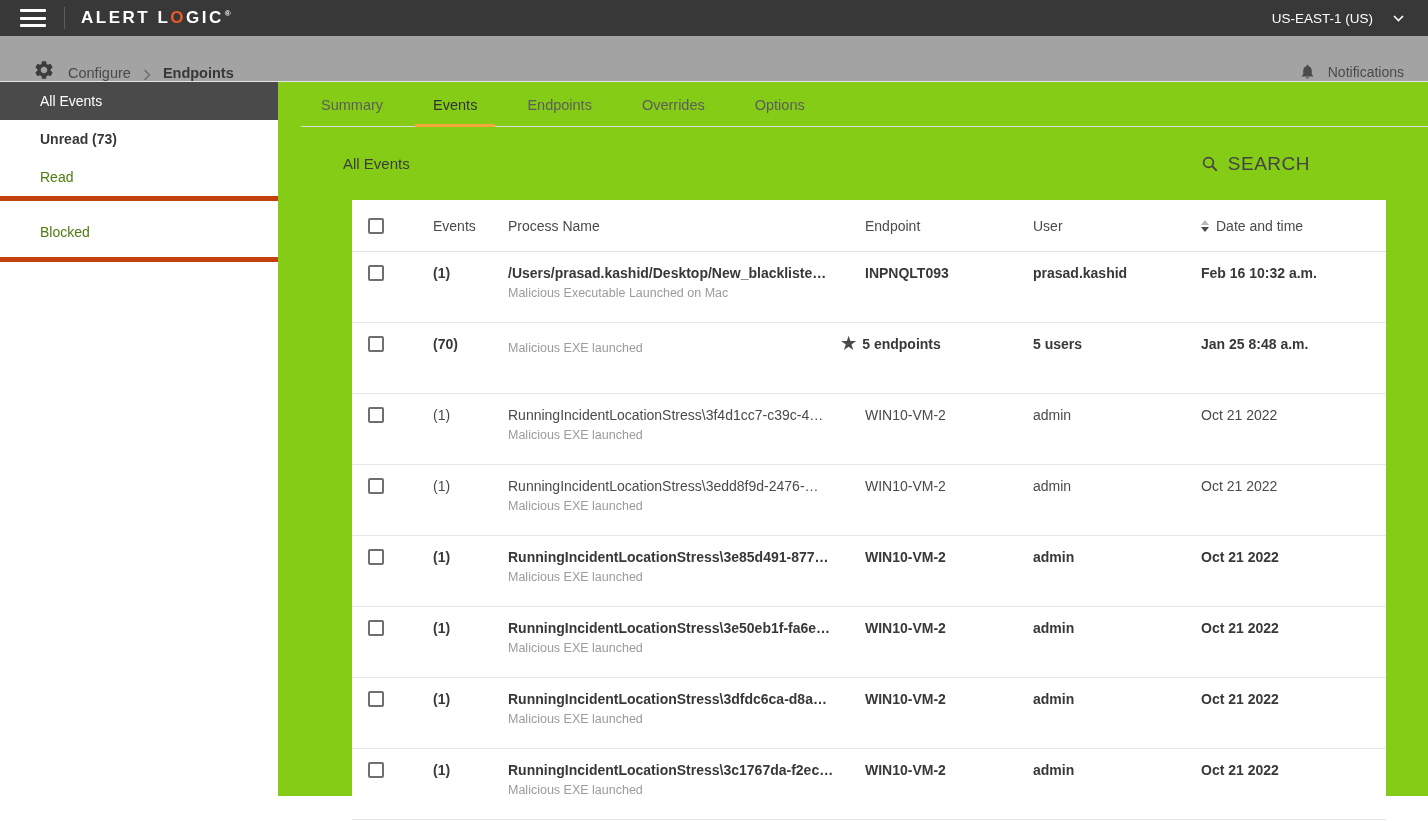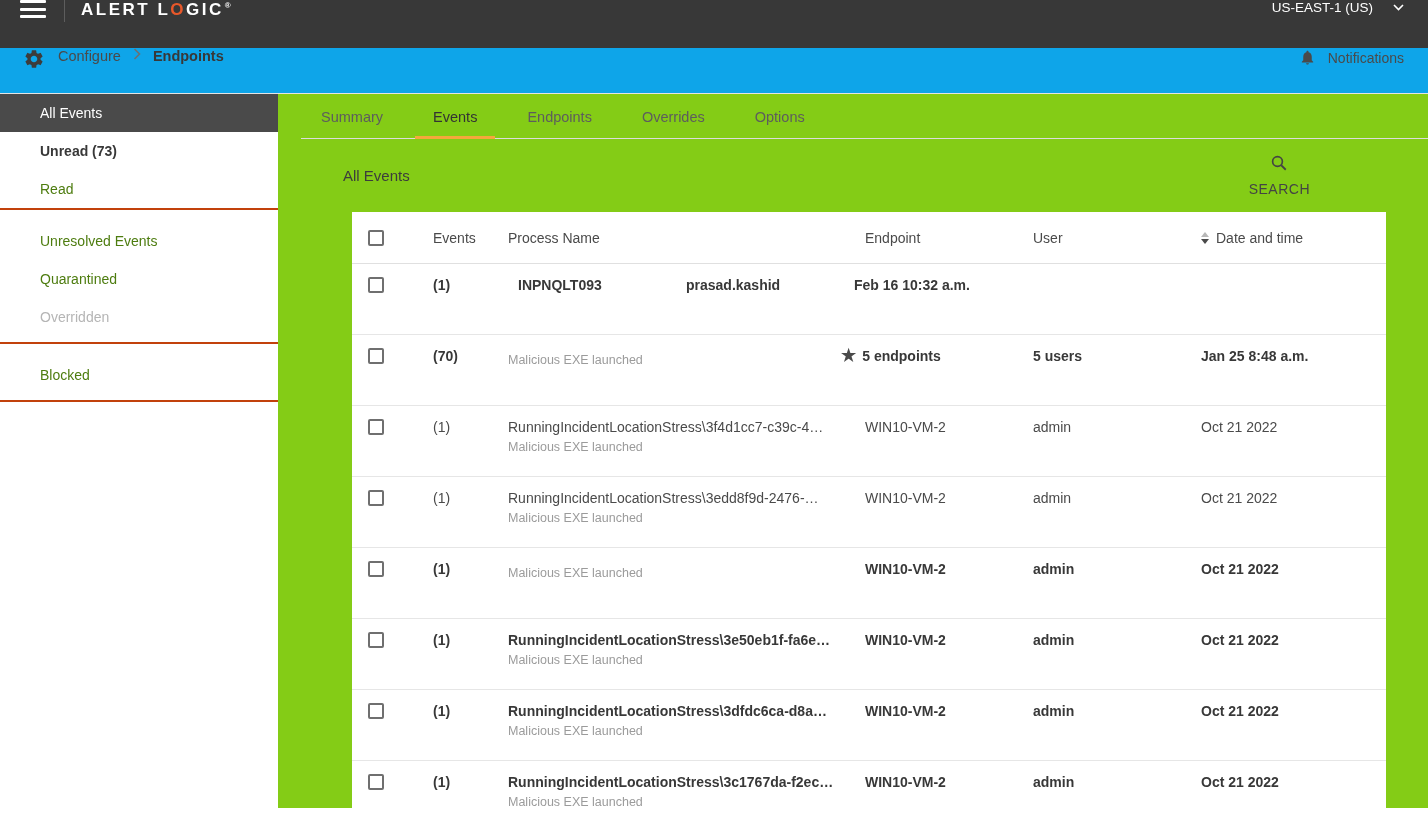--- a/index.html
+++ b/index.html
@@ -1,61 +1,61 @@
 <!DOCTYPE html>
 <html><head>
 <meta charset="utf-8">
 <style>
   * { margin:0; padding:0; box-sizing:border-box; }
   html,body { width:1428px; height:821px; overflow:hidden; background:#fff;
               font-family:"Liberation Sans", sans-serif; color:#4a4a4a; }
 
   
-  .topbar { height:48px; background:#383838; display:flex; align-items:flex-start; padding:0 24px 0 20px; }
+  .topbar { height:36px; background:#383838; display:flex; align-items:center; padding:0 24px 0 20px; }
   .hamburger { width:26px; height:18px; display:flex; flex-direction:column; justify-content:space-between; cursor:pointer; }
   .hamburger span { display:block; height:3px; background:#fff; border-radius:1px; }
   .topbar-divider { width:1px; height:22px; background:#5d5d5d; margin:0 16px 0 18px; }
   .logo { color:#fff; font-weight:700; font-size:17px; letter-spacing:2.5px; white-space:nowrap; }
   .logo .logo-o { color:#e8582a; }
   .logo sup { font-size:8px; letter-spacing:0; margin-left:1px; }
   .topbar-right { margin-left:auto; display:flex; align-items:center; gap:20px; color:#fff; font-size:13.5px; cursor:pointer; }
 
   
-  .crumbbar { height:46px; background:#0ea5e9; display:flex; align-items:flex-start; padding:0 24px 0 23px; border-bottom:1px solid #e4e4e4; }
+  .crumbbar { height:46px; background:#a3a3a3; display:flex; align-items:flex-end; padding:0 24px 0 33px; border-bottom:1px solid #e4e4e4; }
   .crumb-gear { width:22px; height:22px; margin-right:13px; }
   .crumb-section { font-size:14.5px; color:#4a4a4a; cursor:pointer; }
   .crumb-sep { margin:0 12px; display:flex; align-items:center; }
   .crumb-page { font-size:14.5px; font-weight:700; color:#383838; }
   .crumb-right { margin-left:auto; display:flex; align-items:center; gap:12px; font-size:14px; color:#4a4a4a; cursor:pointer; }
 
   
   .shell { display:flex; height:714px;justify-content:center; }
   .sidebar { width:278px; background:#fff; flex-shrink:0; }
-  .nav-group { border-bottom:2px solid #c2410c; }
+  .nav-group { border-bottom:5px solid #c2410c; }
   .nav-group.first { border-bottom:none; }
   .nav-group.padded { padding-top:12px; }
   .nav-item { height:38px; display:flex; align-items:center; padding-left:40px; font-size:14px; color:#4d7c0f; cursor:pointer; }
   .nav-item.selected { background:#4a4a4a; color:#fff; }
   .nav-item.unread { font-weight:700; color:#383838; }
   .nav-item.disabled { color:#b5b5b5; }
   .nav-group.last-pad { padding-bottom:6px; }
 
   .content { flex:1; background:#84cc16; min-width:0; }
 
   
   .tabbar { height:45px; display:flex; align-items:stretch; padding-left:25px; position:relative; }
   .tabbar::after { content:""; position:absolute; left:23px; right:0; bottom:0; height:1px; background:#dcdcdc; }
   .tab { padding:0 18px; margin-right:14px; display:flex; align-items:center; font-size:14.5px; color:#5d5d5d; cursor:pointer; position:relative; }
   .tab.active { color:#333; }
   .tab.active::after { content:""; position:absolute; left:0; right:0; bottom:0; height:3px; background:#f5a83c; z-index:1; }
 
   
   .toolbar { height:73px; display:flex; align-items:center; padding:0 118px 0 65px; }
   .toolbar-title { font-size:15px; color:#3c3c3c; }
-  .search-btn { margin-left:auto; display:flex; align-items:center; gap:9px; font-size:14px; letter-spacing:0.5px; color:#444; cursor:pointer;flex-direction:column; }
+  .search-btn { margin-left:auto; display:flex; align-items:center; gap:9px; font-size:19px; letter-spacing:0.5px; color:#444; cursor:pointer; }
 
   
   .table { margin-left:74px; width:1034px; background:#fff; }
   .thead { height:52px; display:flex; align-items:center; border-bottom:1px solid #e0e0e0; font-size:14px; color:#4a4a4a; }
   .trow { height:71px; display:flex; border-bottom:1px solid #e6e6e6; padding-top:13px; font-size:14px; cursor:pointer; background:#fff; }
   .col-check { width:81px; padding-left:16px; flex-shrink:0; }
   .col-events { width:75px; flex-shrink:0; }
   .col-process { width:347px; flex-shrink:0; overflow:hidden; }
   .col-endpoint { width:168px; padding-left:10px; flex-shrink:0; position:relative; }
   .col-user { width:170px; padding-left:10px; flex-shrink:0; }
@@ -122,31 +122,20 @@
     <div class="nav-group">
       <div class="nav-item unread">
           <span>Unread (73)</span>
         </div>
       <div class="nav-item">
           <span>Read</span>
         </div>
     </div>
     <div class="nav-group padded last-pad">
       <div class="nav-item">
-          <span>Unresolved Events</span>
-        </div>
-      <div class="nav-item">
-          <span>Quarantined</span>
-        </div>
-      <div class="nav-item disabled">
-          <span>Overridden</span>
-        </div>
-    </div>
-    <div class="nav-group padded last-pad">
-      <div class="nav-item">
           <span>Blocked</span>
         </div>
     </div>
   </nav>
 
   <main class="content">
 
     <div class="tabbar">
       <div class="tab">
           <span>Summary</span>
@@ -194,20 +183,24 @@
         </div>
       </div>
       <div>
   <div class="trow unread">
     <div class="col-check">
               <div class="checkbox"></div>
             </div>
     <div class="col-events">
               <div class="main-line">(1)</div>
             </div>
+    <div class="col-process">
+      <div class="main-line">/Users/prasad.kashid/Desktop/New_blackliste…</div>
+      <div class="sub-line">Malicious Executable Launched on Mac</div>
+    </div>
     <div class="col-endpoint">
               <div class="main-line endpoint-flex">
                 <span>INPNQLT093</span>
               </div>
             </div>
     <div class="col-user">
               <div class="main-line">prasad.kashid</div>
             </div>
     <div class="col-date">
               <div class="main-line">Feb 16 10:32 a.m.</div>
@@ -287,20 +280,21 @@
   </div>
 
   <div class="trow unread">
     <div class="col-check">
               <div class="checkbox"></div>
             </div>
     <div class="col-events">
               <div class="main-line">(1)</div>
             </div>
     <div class="col-process">
+      <div class="main-line">RunningIncidentLocationStress\3e85d491-877…</div>
       <div class="sub-line">Malicious EXE launched</div>
     </div>
     <div class="col-endpoint">
               <div class="main-line endpoint-flex">
                 <span>WIN10-VM-2</span>
               </div>
             </div>
     <div class="col-user">
               <div class="main-line">admin</div>
             </div>

